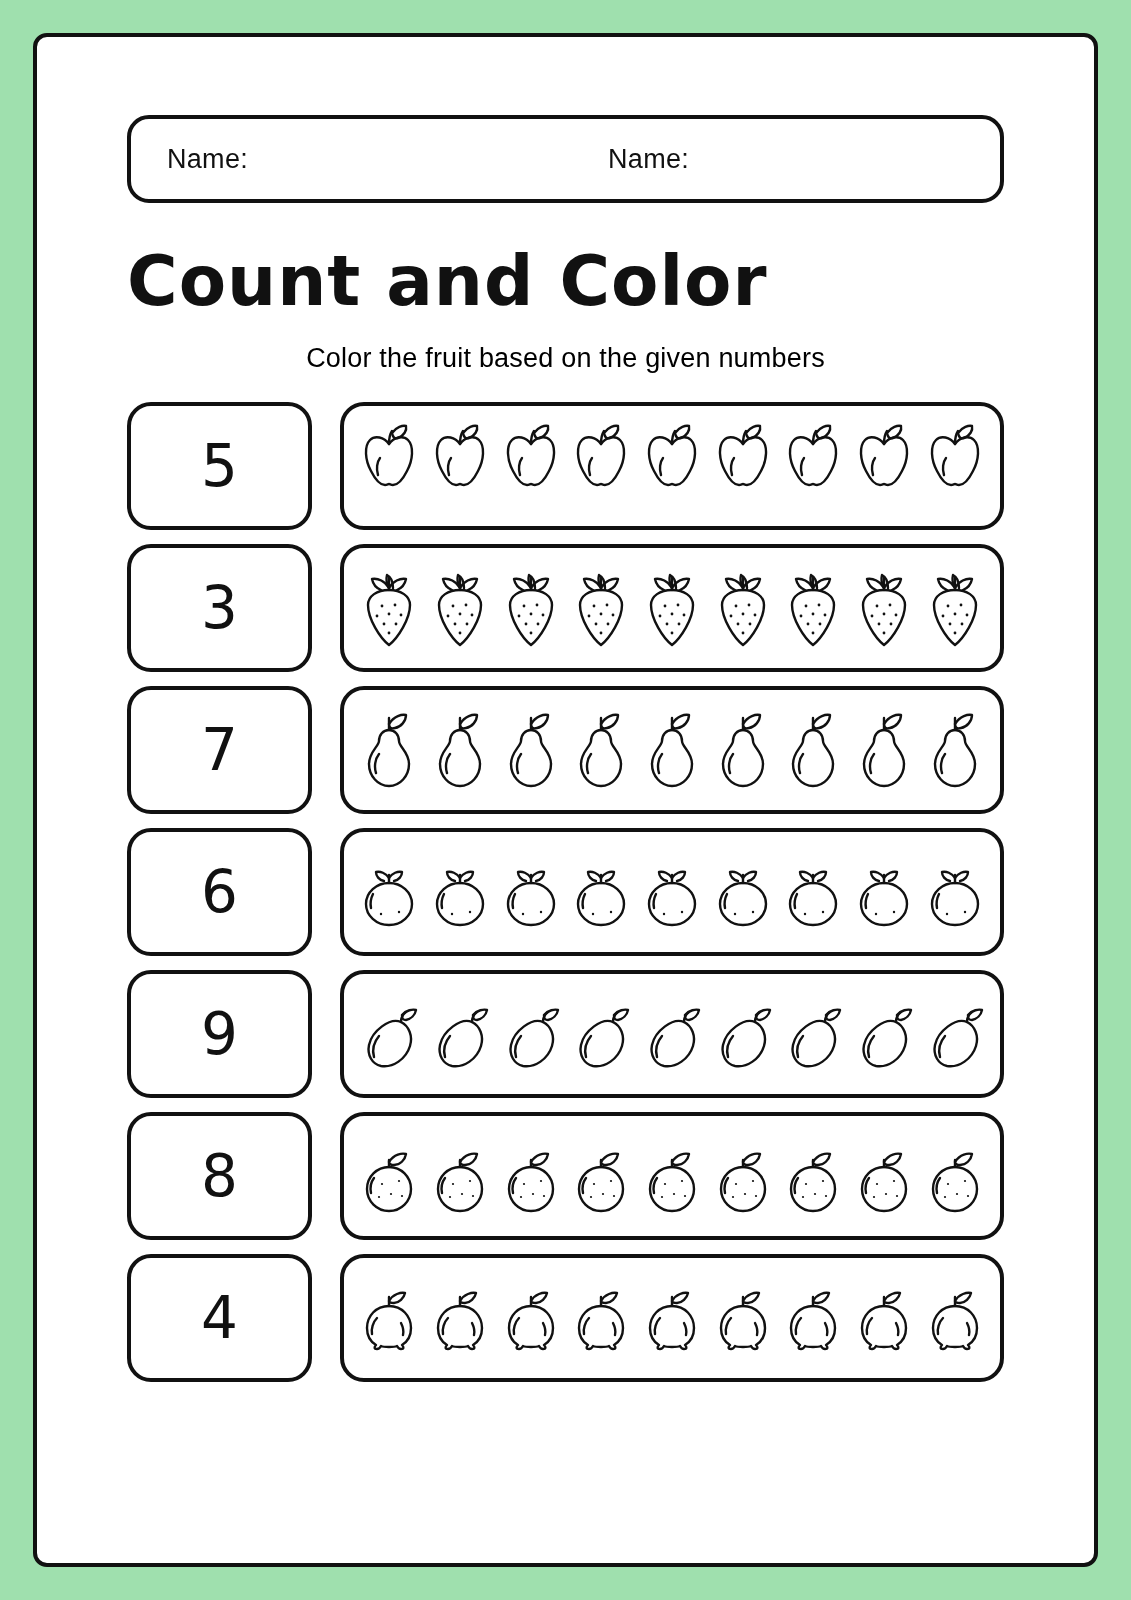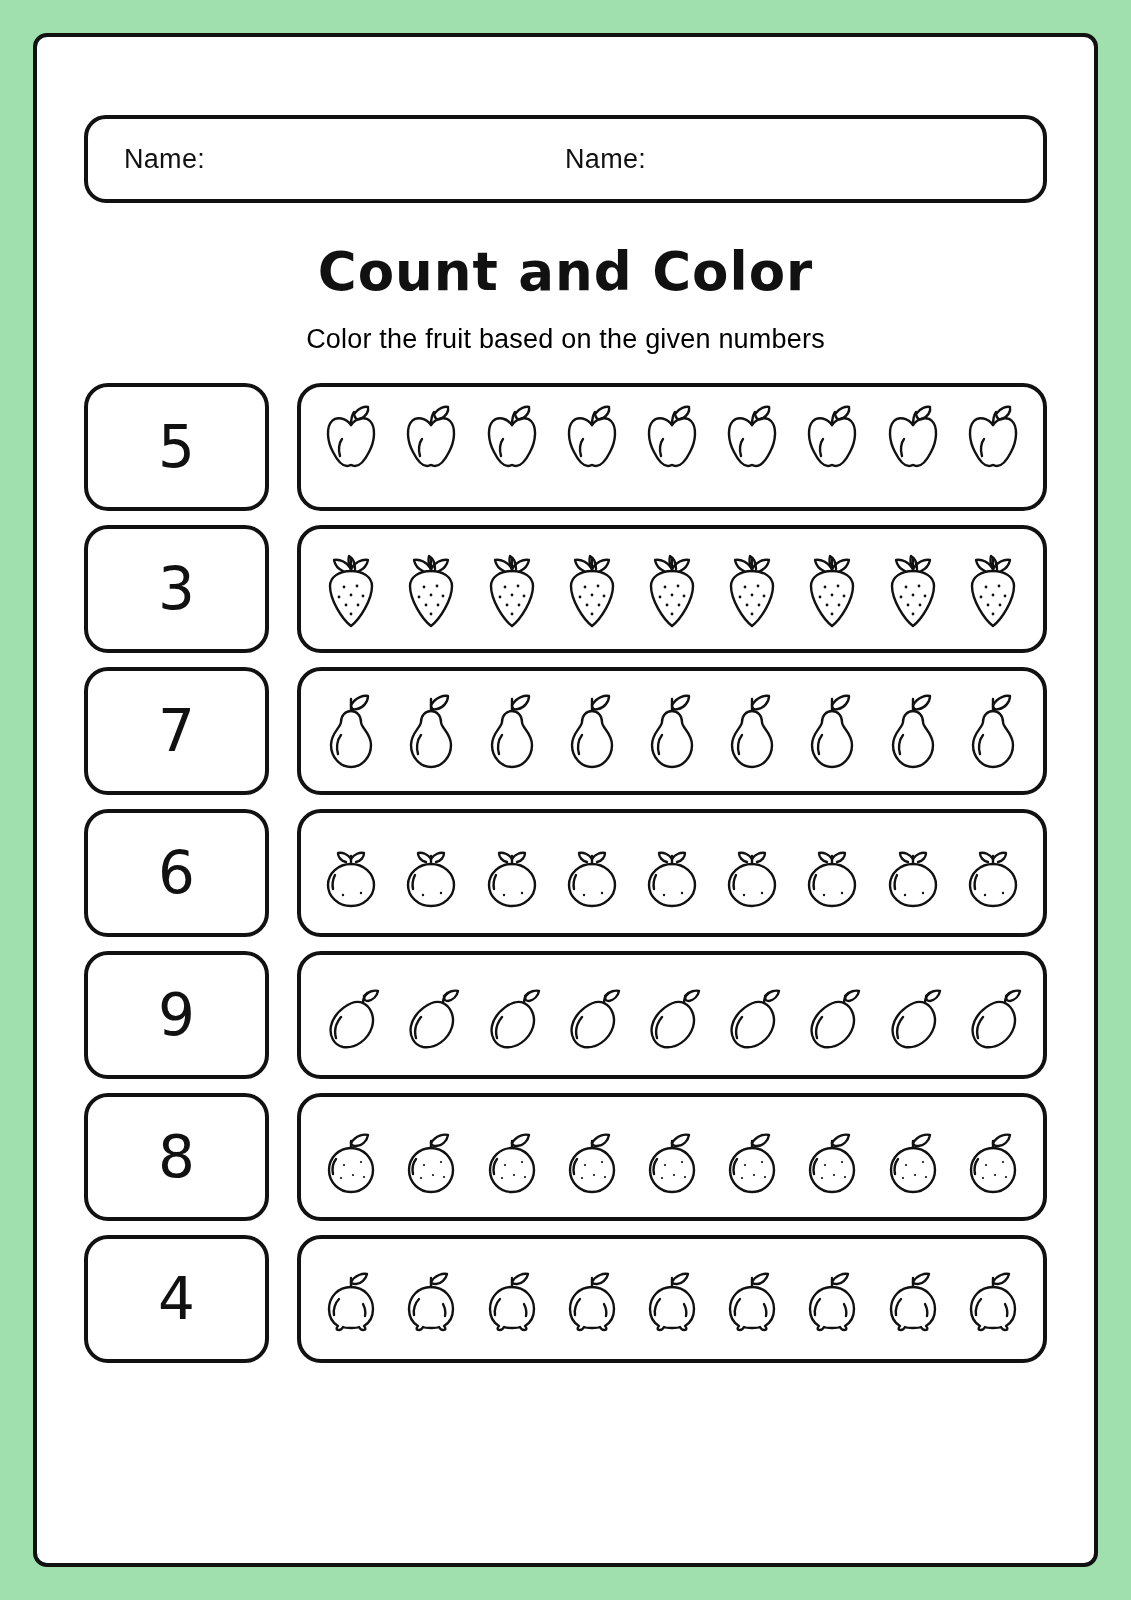--- a/index.html
+++ b/index.html
@@ -20,21 +20,21 @@
     width: 1065px;
     height: 1534px;
     background: #ffffff;
     border: 4px solid #111111;
     border-radius: 14px;
     box-sizing: border-box;
   }
   .inner {
     position: absolute;
     left: 0; top: 0; right: 0; bottom: 0;
-    padding: 0 47px;
+    padding: 0 90px;
     box-sizing: border-box;
   }
   
   .namebox {
     margin-top: 78px;
     height: 88px;
     border: 4px solid #111111;
     border-radius: 22px;
     box-sizing: border-box;
     display: flex;
@@ -43,22 +43,21 @@
   .namebox .field {
     font-size: 27px;
     color: #111;
     letter-spacing: 0.3px;
   }
   .namebox .field.name { margin-left: 36px; }
   .namebox .field.cls  { margin-left: 360px; }
 
   
   .title {
-    text-align: center;
-    font-size: 53px;
+    font-size: 69px;
     font-weight: bold;
     color: #111111;
     margin-top: 38px;
     letter-spacing: 1px;
     font-family: "DejaVu Sans", sans-serif;
   }
   .subtitle {
     text-align: center;
     font-size: 27px;
     color: #000000;

